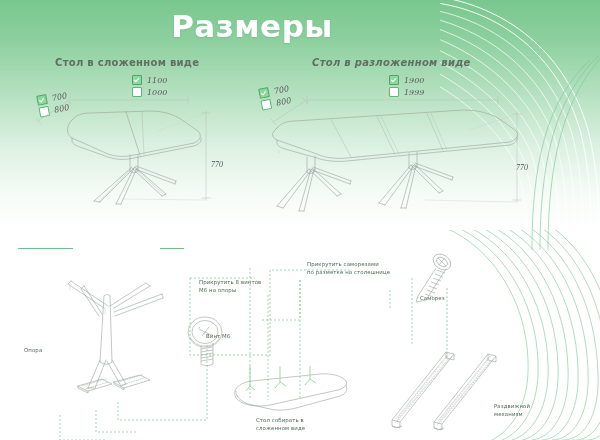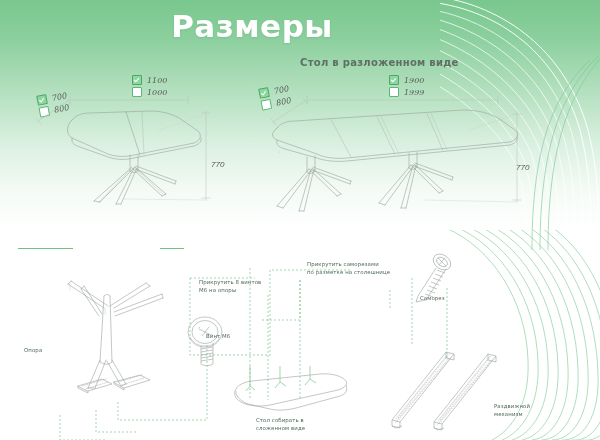--- a/index.html
+++ b/index.html
@@ -29,21 +29,21 @@
     color:#ffffff;font-size:31px;font-weight:bold;letter-spacing:.5px;
     text-shadow:0 1px 2px rgba(100,170,120,.35);
   }
 
   
   .sub-title{
     position:absolute;font-size:10px;font-weight:bold;color:#5f6f63;
     letter-spacing:.3px;white-space:nowrap;
   }
   #sub-left{left:55px;top:57px;}
-  #sub-right{left:300px;top:57px;}
+  #sub-right{left:312px;top:57px;font-style:italic;}
 
   
   .opt-group{position:absolute;}
   .opt-row{display:flex;align-items:center;gap:5px;height:12px;white-space:nowrap;}
   .cbox{
     width:8px;height:8px;border:1px solid #5cb874;border-radius:1px;
     display:inline-block;position:relative;flex:0 0 auto;background:#fff;
   }
   .cbox.checked{background:#8fd7a2;border-color:#4aa862;}
   .cbox.checked:after{
@@ -52,21 +52,21 @@
     transform:rotate(-45deg);
   }
   .opt-val{font-size:8px;color:#5a5a5a;font-style:italic;font-family:"DejaVu Serif","Liberation Serif",serif;}
 
   
   .opt-slant{transform:rotate(-11deg);transform-origin:left top;}
 
   
   .dim-num{
     position:absolute;font-size:8px;color:#555;font-style:italic;
-    font-family:Liberation Sans, sans-serif;white-space:nowrap;
+    font-family:Liberation Serif, serif;white-space:nowrap;
   }
 
   
   .draw{position:absolute;}
   .draw svg{display:block;overflow:visible;}
 
   
   .asm-head{position:absolute;left:0;top:238px;width:600px;height:20px;}
   .asm-rule{position:absolute;top:10px;height:1px;background:#6ec085;}
   #asm-rule-left{left:18px;width:55px;}
@@ -129,20 +129,21 @@
         <path d="M54 -14 C112 6 146 70 148 142 C150 186 132 210 112 210"></path>
         <path d="M62 -16 C122 4 156 70 158 144 C160 188 142 211 122 210"></path>
         <path d="M70 -18 C132 2 166 70 168 146 C170 190 152 212 132 210"></path>
         <path d="M78 -20 C142 0 176 70 178 148 C180 192 162 213 142 210"></path>
       </g>
     </svg>
   </div>
 
   <div class="page-title">Размеры</div>
 
+  <div class="sub-title" id="sub-left">Стол в сложенном виде</div>
 
   <div class="opt-group" style="left:100px;top:74px;padding-left:32px;">
     <div class="opt-row">
       <span class="cbox checked"></span>
       <span class="opt-val">1100</span>
     </div>
     <div class="opt-row">
       <span class="cbox"></span>
       <span class="opt-val">1000</span>
     </div>

